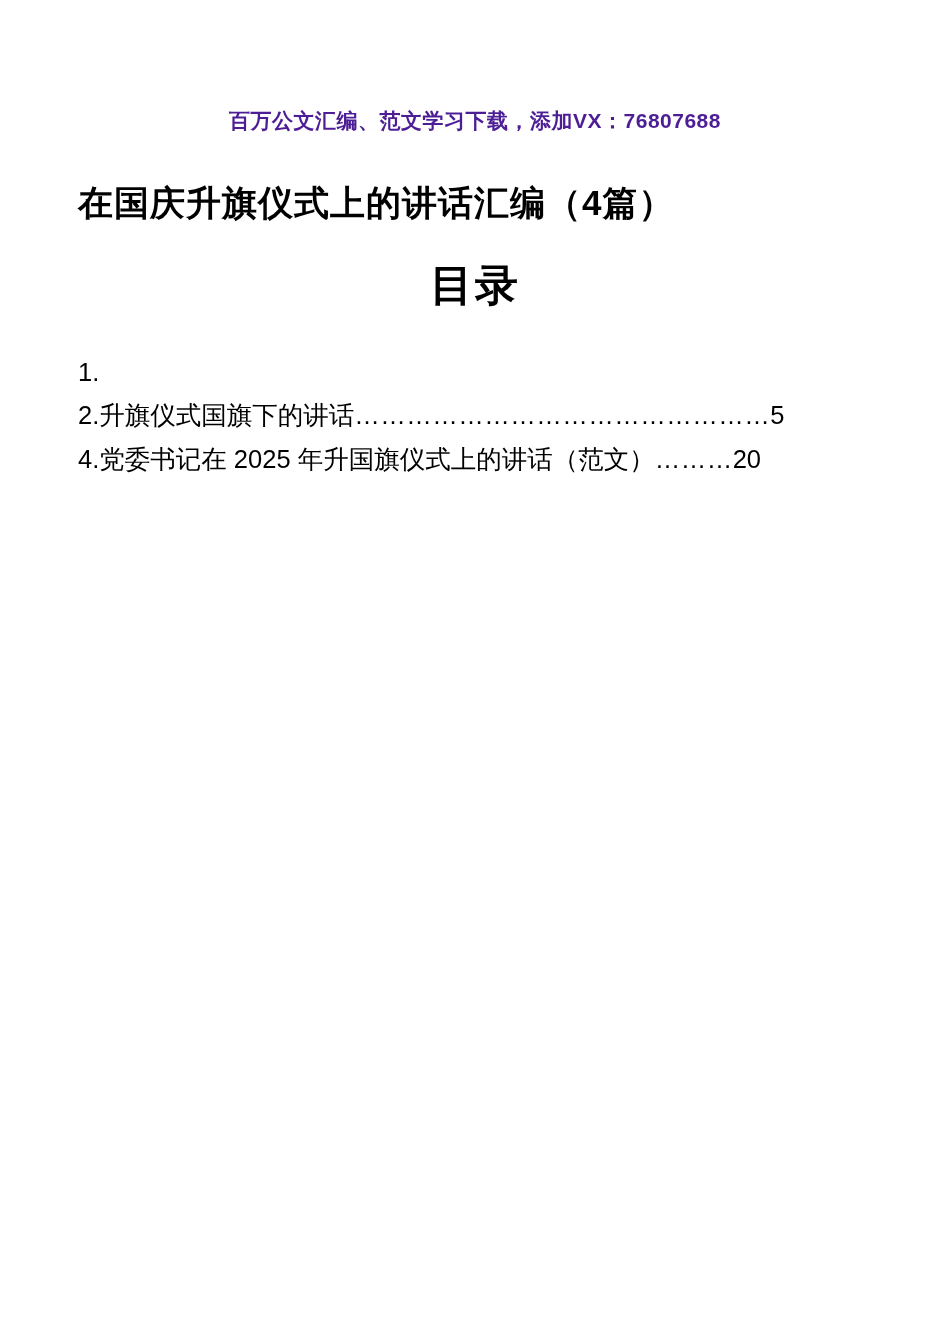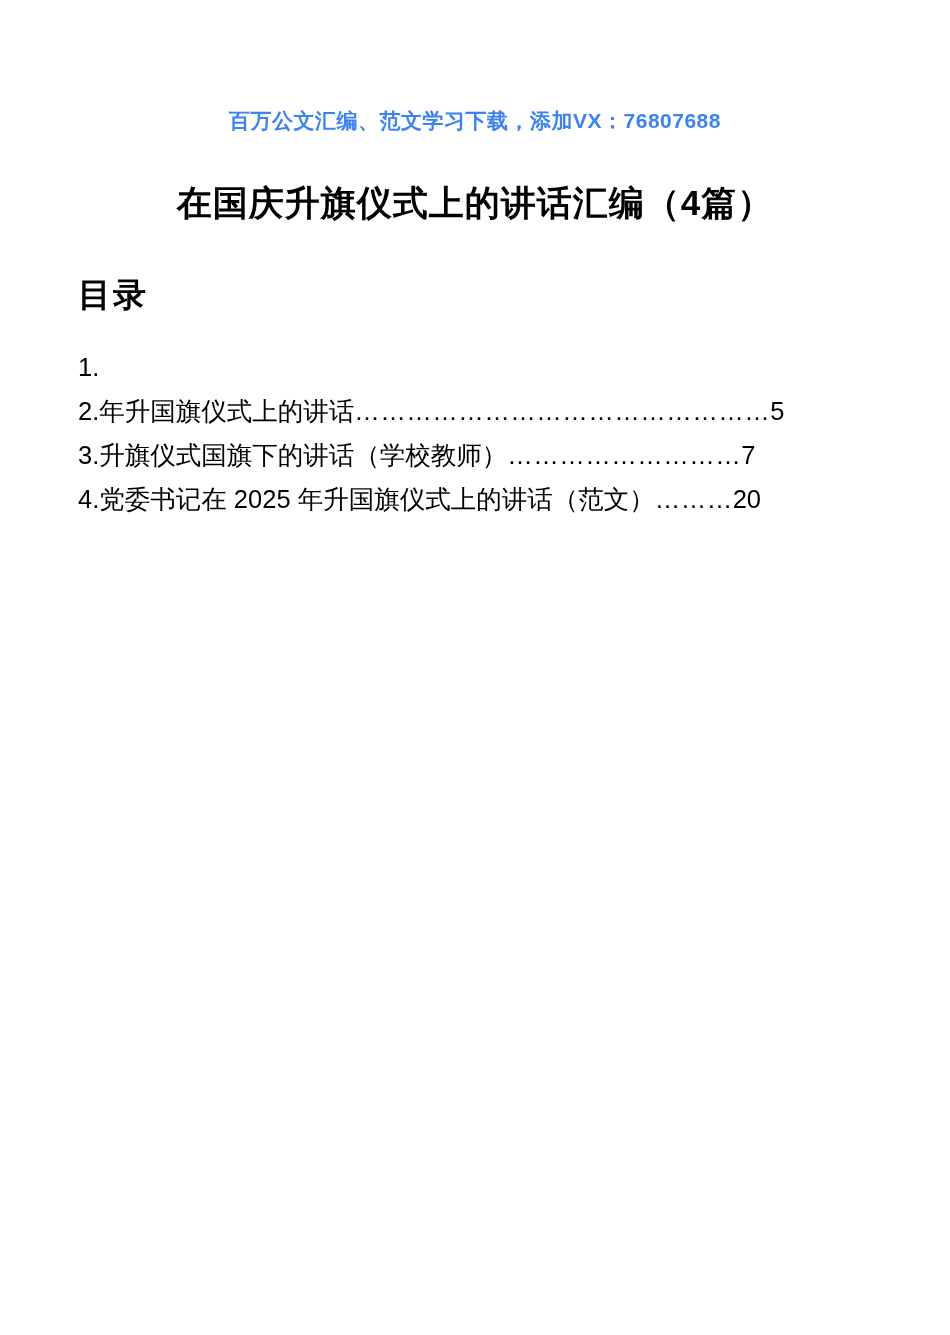--- a/index.html
+++ b/index.html
@@ -18,38 +18,38 @@
   .page {
     width: 950px;
     height: 1335px;
     box-sizing: border-box;
     padding: 0 78px;
     position: relative;
   }
   .banner {
     margin-top: 108px;
     text-align: center;
-    color: #3b82f6;
+    color: #4c1d95;
     font-size: 21px;
     font-weight: 700;
     letter-spacing: 0.5px;
     line-height: 1.2;
   }
   .doc-title {
     margin-top: 48px;
-    text-align: center;
+    text-align: left;
     font-size: 35px;
     font-weight: 700;
     letter-spacing: 1px;
     line-height: 1.25;
   }
   .toc-heading {
-    margin-top: 48px;
-    text-align: left;
-    font-size: 33px;
+    margin-top: 32px;
+    text-align: center;
+    font-size: 43px;
     font-weight: 700;
     letter-spacing: 2px;
   }
   .toc {
     margin-top: 28px;
   }
   .toc-entry {
     font-size: 25.5px;
     line-height: 1.72;
     white-space: nowrap;
@@ -88,26 +88,23 @@
 
   <h2 class="toc-heading">目录</h2>
 
   <div class="toc">
 
     <a class="toc-entry" href="#">
       <span class="num">1.</span>
     </a>
 
     <a class="toc-entry" href="#">
-      <span class="num">2.</span><span class="label">年升国旗仪式上的讲话</span><span class="leader">…………………………………………</span><span class="pageno">5</span>
+      <span class="num">2.</span><span class="label">升旗仪式国旗下的讲话</span><span class="leader">…………………………………………</span><span class="pageno">5</span>
     </a>
 
-    <a class="toc-entry" href="#">
-      <span class="num">3.</span><span class="label">升旗仪式国旗下的讲话（学校教师）</span><span class="leader">………………………</span><span class="pageno">7</span>
-    </a>
 
     <a class="toc-entry" href="#">
       <span class="num">4.</span><span class="label">党委书记在 2025 年升国旗仪式上的讲话（范文）</span><span class="leader">………</span><span class="pageno">20</span>
     </a>
 
   </div>
 
 </div>
 
 </body></html>

